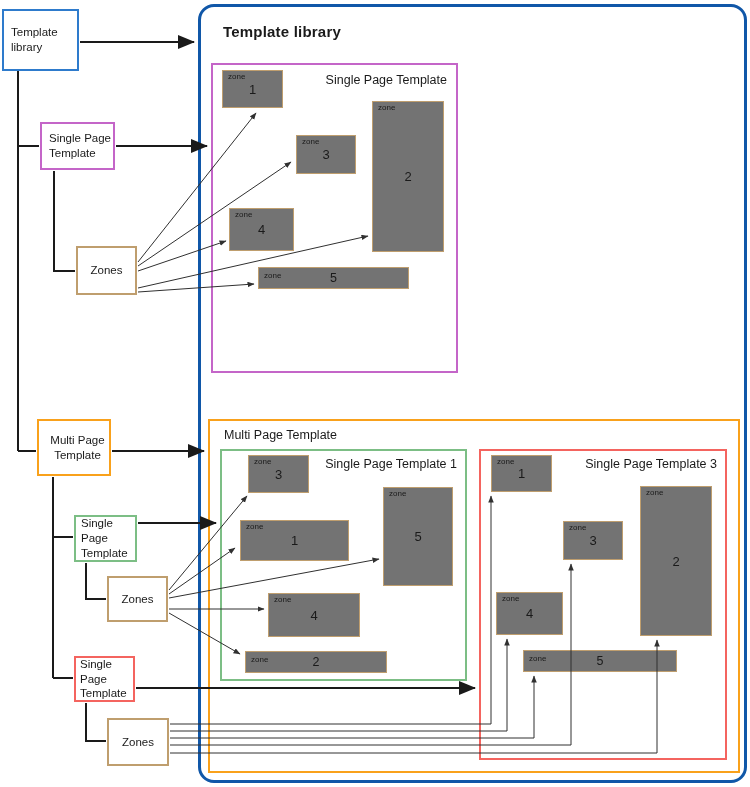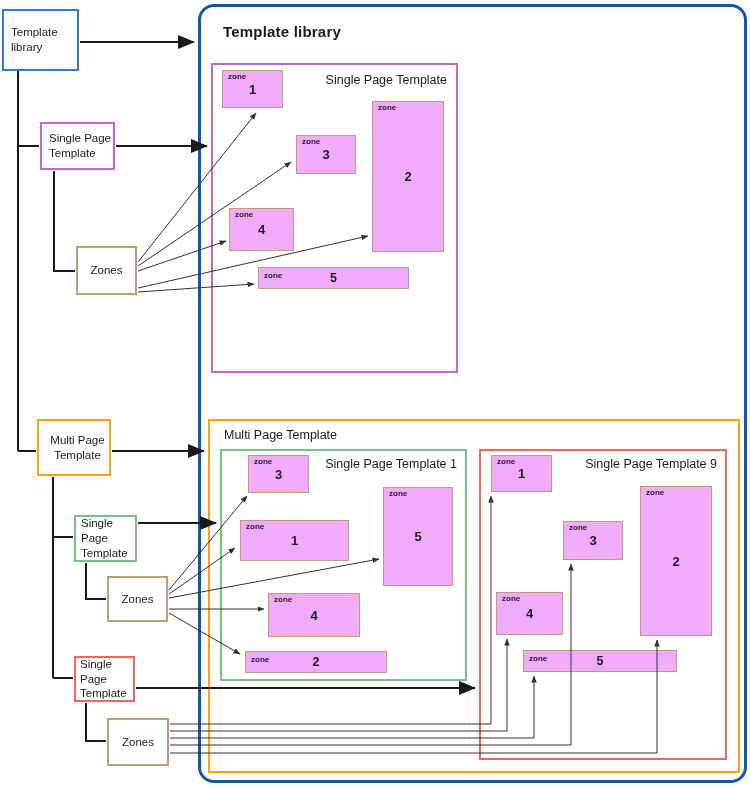--- a/index.html
+++ b/index.html
@@ -20,21 +20,21 @@
   .b-tan{border:2px solid #bf9e6e;}
 
   
   .panel{position:absolute;background:#ffffff;box-sizing:border-box;}
   .library-panel{border:3px solid #1057a8;border-radius:16px;}
   .panel-title{position:absolute;white-space:nowrap;}
   .library-title{left:22px;top:16px;font-size:15px;font-weight:bold;letter-spacing:.2px;}
   .corner-title{font-size:12.5px;}
 
   
-  .zone{position:absolute;background:#f0abfc;border:1.5px solid #bf9e6e;box-sizing:border-box;font-weight:bold;}
+  .zone{position:absolute;background:#737373;border:1.5px solid #bf9e6e;box-sizing:border-box;}
   .zcap{position:absolute;top:2px;left:5px;font-size:8px;line-height:1;}
   .znum{position:absolute;left:0;right:0;top:0;bottom:0;display:flex;align-items:center;justify-content:center;font-size:13px;}
   .zone.strip .znum{font-size:12.5px;}
 
   svg.wires{position:absolute;left:0;top:0;pointer-events:none;}
 </style>
 </head>
 <body>
 
 <div class="canvas">
@@ -49,21 +49,21 @@
 
   <div class="panel b-orange" style="left:208px;top:419px;width:532px;height:354px;">
     <div class="panel-title corner-title" style="left:14px;top:7px;">Multi Page Template</div>
   </div>
 
   <div class="panel b-green" style="left:220px;top:449px;width:247px;height:232px;">
     <div class="panel-title corner-title" style="right:8px;top:6px;">Single Page Template 1</div>
   </div>
 
   <div class="panel b-red" style="left:479px;top:449px;width:248px;height:311px;">
-    <div class="panel-title corner-title" style="right:8px;top:6px;">Single Page Template 9</div>
+    <div class="panel-title corner-title" style="right:8px;top:6px;">Single Page Template 3</div>
   </div>
 
   <div class="zone" style="left:222px;top:70px;width:61px;height:38px;">
     <span class="zcap">zone</span>
     <span class="znum">1</span>
   </div>
   <div class="zone" style="left:296px;top:135px;width:60px;height:39px;">
     <span class="zcap">zone</span>
     <span class="znum">3</span>
   </div>

